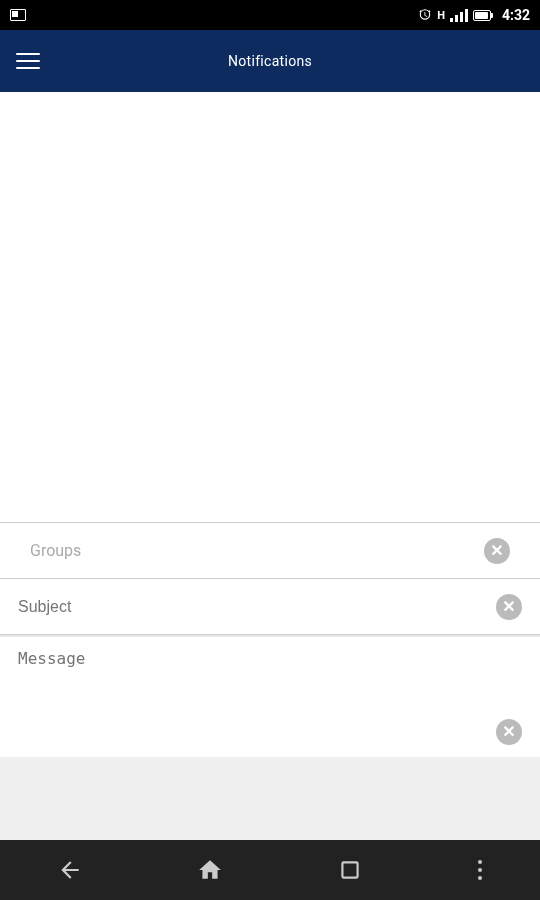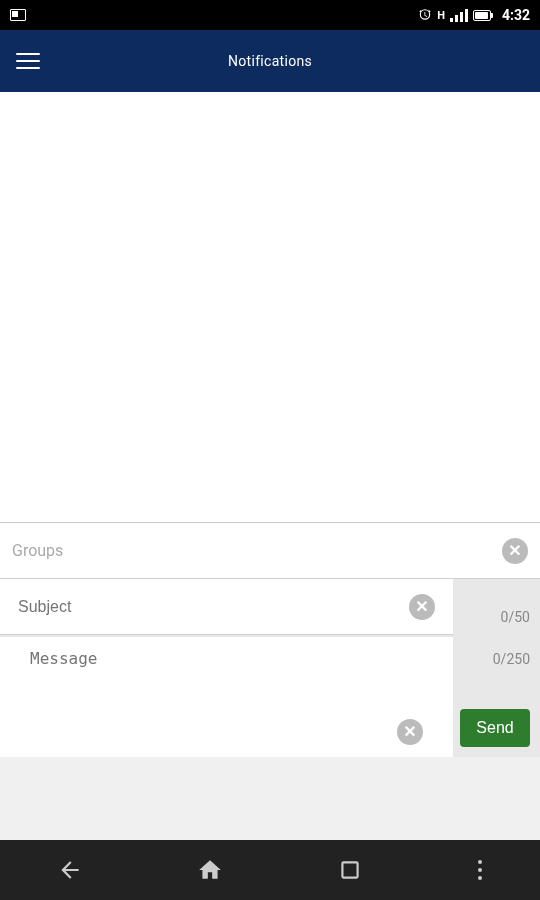--- a/index.html
+++ b/index.html
@@ -102,21 +102,21 @@
       width: 100%;
       background: #e8e8e8;
       border-top: 1px solid #ccc;
     }
 
     
     .groups-row {
       width: 100%;
       background: #fff;
       border-bottom: 1px solid #d0d0d0;
-      padding: 0 12px;
+      padding: 0 30px;
       height: 56px;
       display: flex;
       align-items: center;
       justify-content: space-between;
     }
 
     .groups-label {
       color: #aaa;
       font-size: 16px;
     }
@@ -154,21 +154,21 @@
       border: none;
       outline: none;
       font-size: 16px;
       color: #aaa;
       background: transparent;
       flex: 1;
     }
 
     .message-area {
       background: #fff;
-      padding: 12px 30px;
+      padding: 12px 18px;
       min-height: 110px;
       display: flex;
       flex-direction: column;
       justify-content: space-between;
       position: relative;
     }
 
     .message-input {
       border: none;
       outline: none;
@@ -344,34 +344,20 @@
         <textarea class="message-input" placeholder="Message" style=""></textarea>
         <div style="align-self:flex-end;">
           <div class="clear-icon-circle">
             <span>✕</span>
           </div>
         </div>
       </div>
 
     </div>
 
-    <div style="width:85px; background:#e8e8e8; display:flex; flex-direction:column; align-items:flex-end; padding:10px 10px 10px 0; justify-content:space-between;">
-      <div style="display:flex; flex-direction:column; gap:0; width:100%; align-items:flex-end;">
-
-        <div style="height:56px; display:flex; align-items:center; justify-content:flex-end;">
-          <span class="char-count">0/50</span>
-        </div>
-
-        <div style="height:40px; display:flex; align-items:flex-start; justify-content:flex-end; padding-top:6px;">
-          <span class="char-count">0/250</span>
-        </div>
-      </div>
-
-      <button class="send-button">Send</button>
-    </div>
 
   </div>
 </div>
 
 <div class="nav-bar">
 
   <div class="nav-icon">
     <svg width="26" height="26" viewBox="0 0 24 24" fill="#ccc">
       <path d="M20 11H7.83l5.59-5.59L12 4l-8 8 8 8 1.41-1.41L7.83 13H20v-2z"></path>
     </svg>

